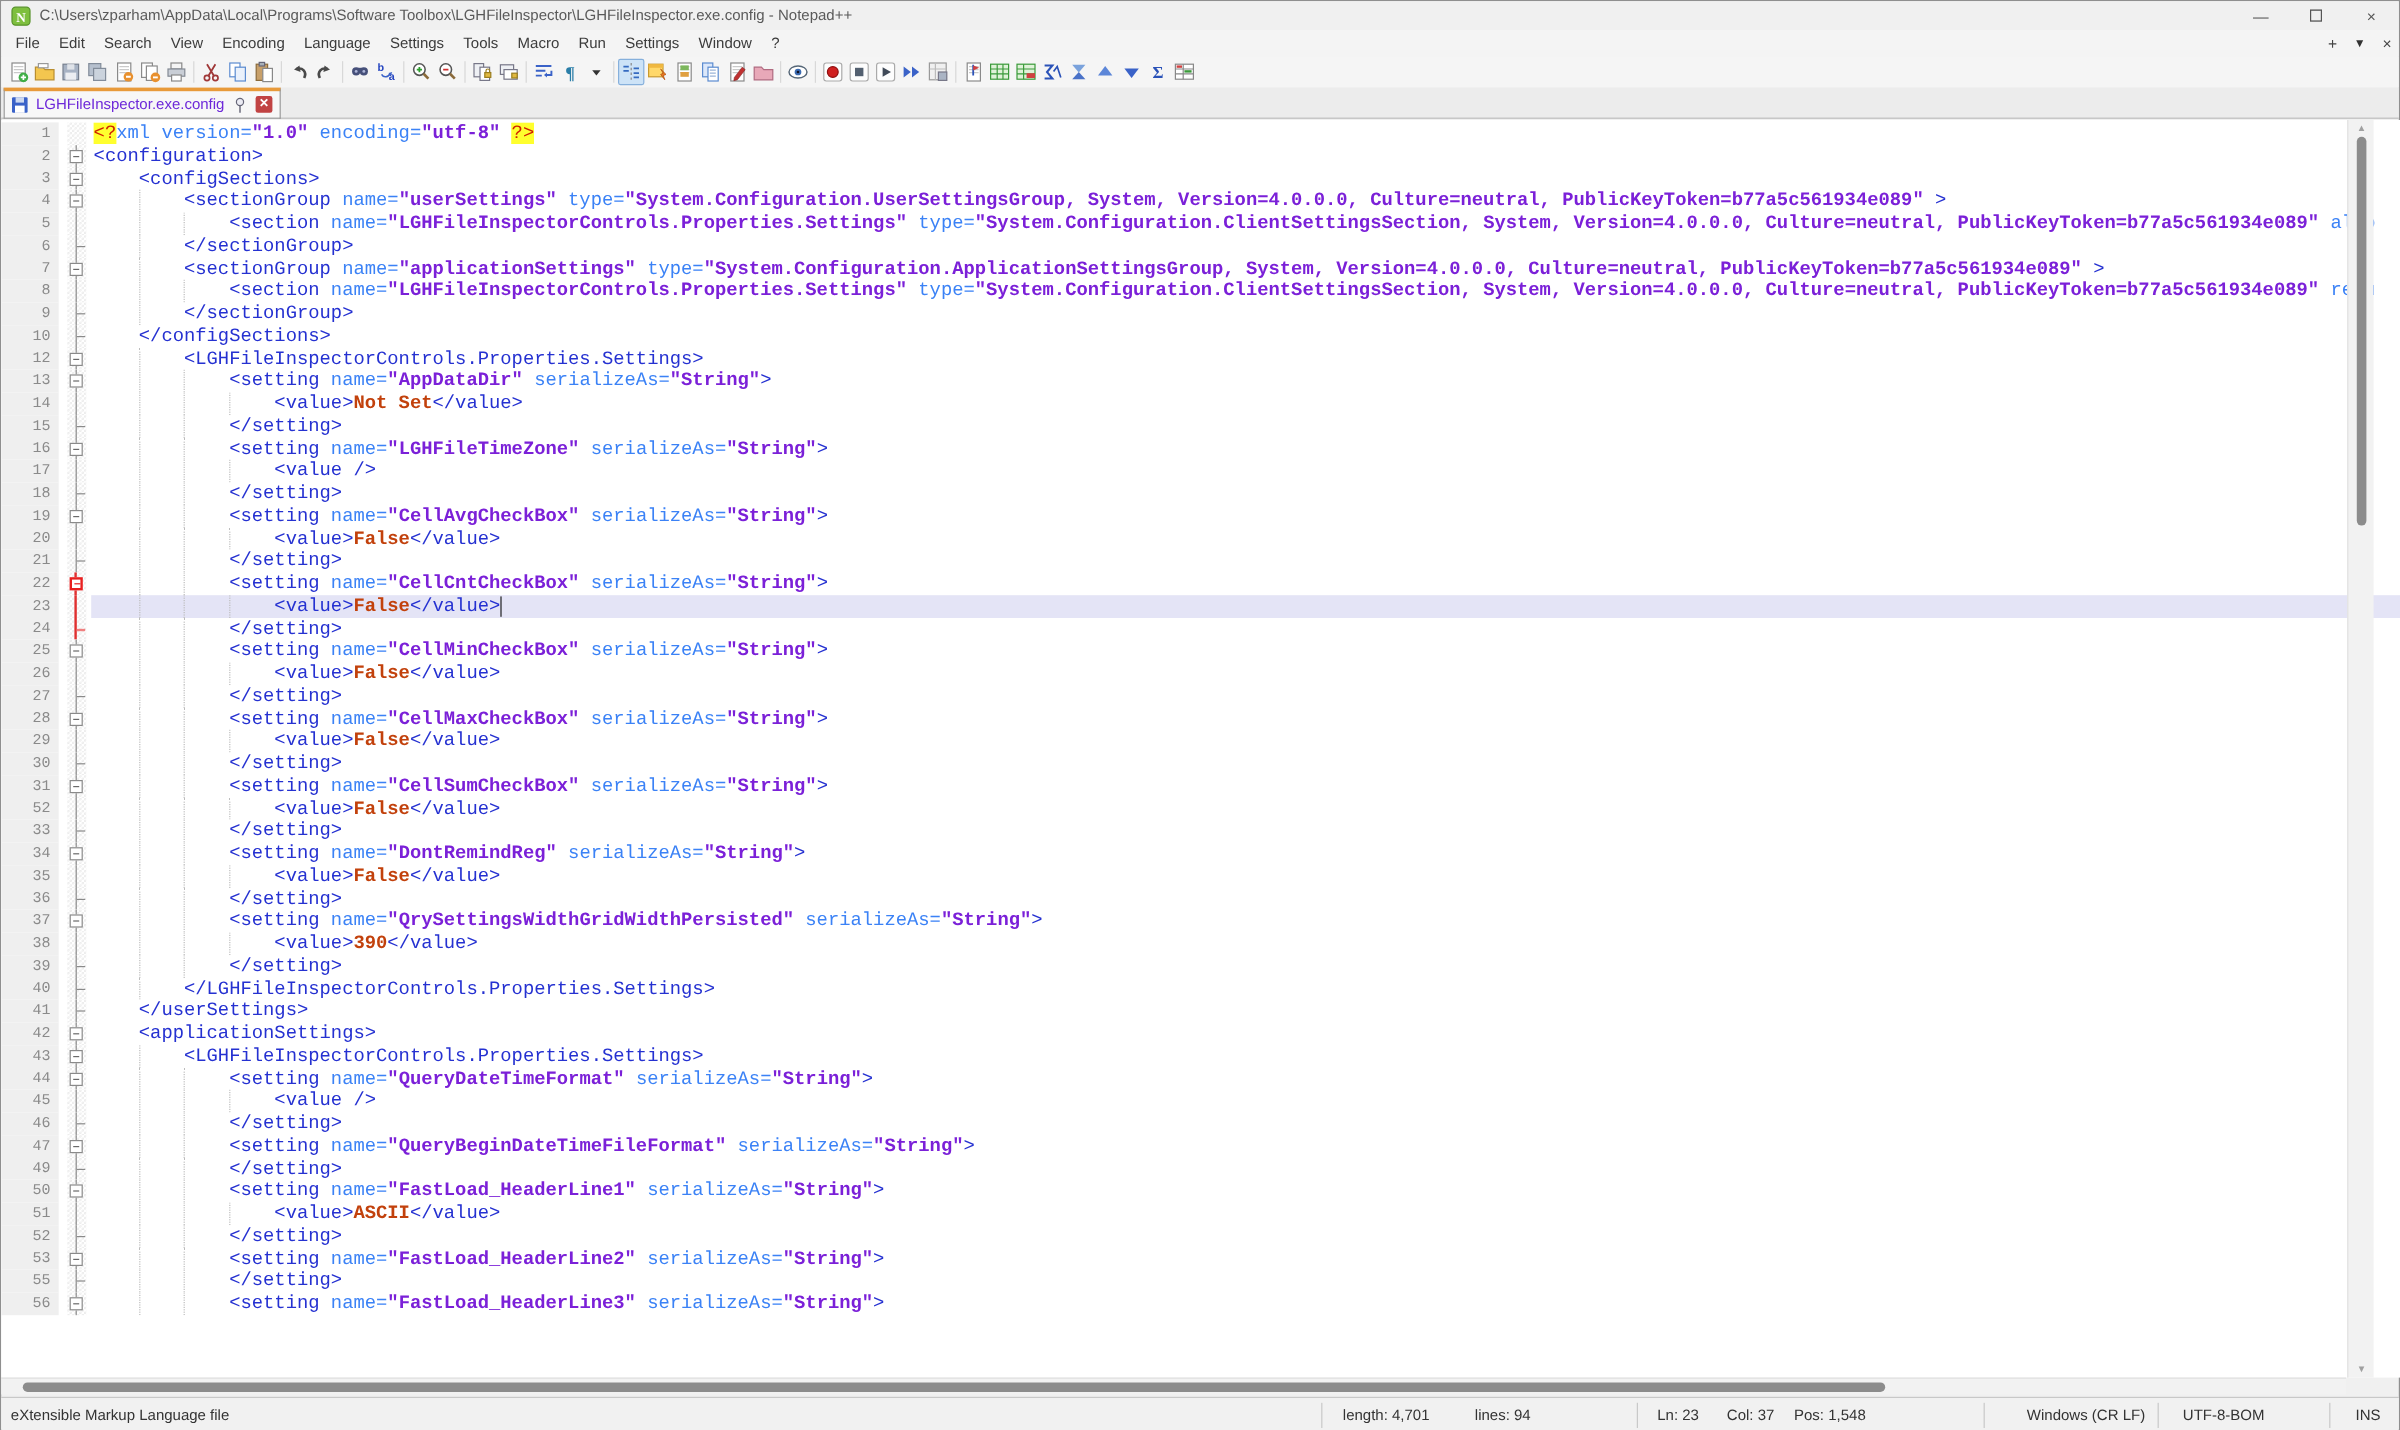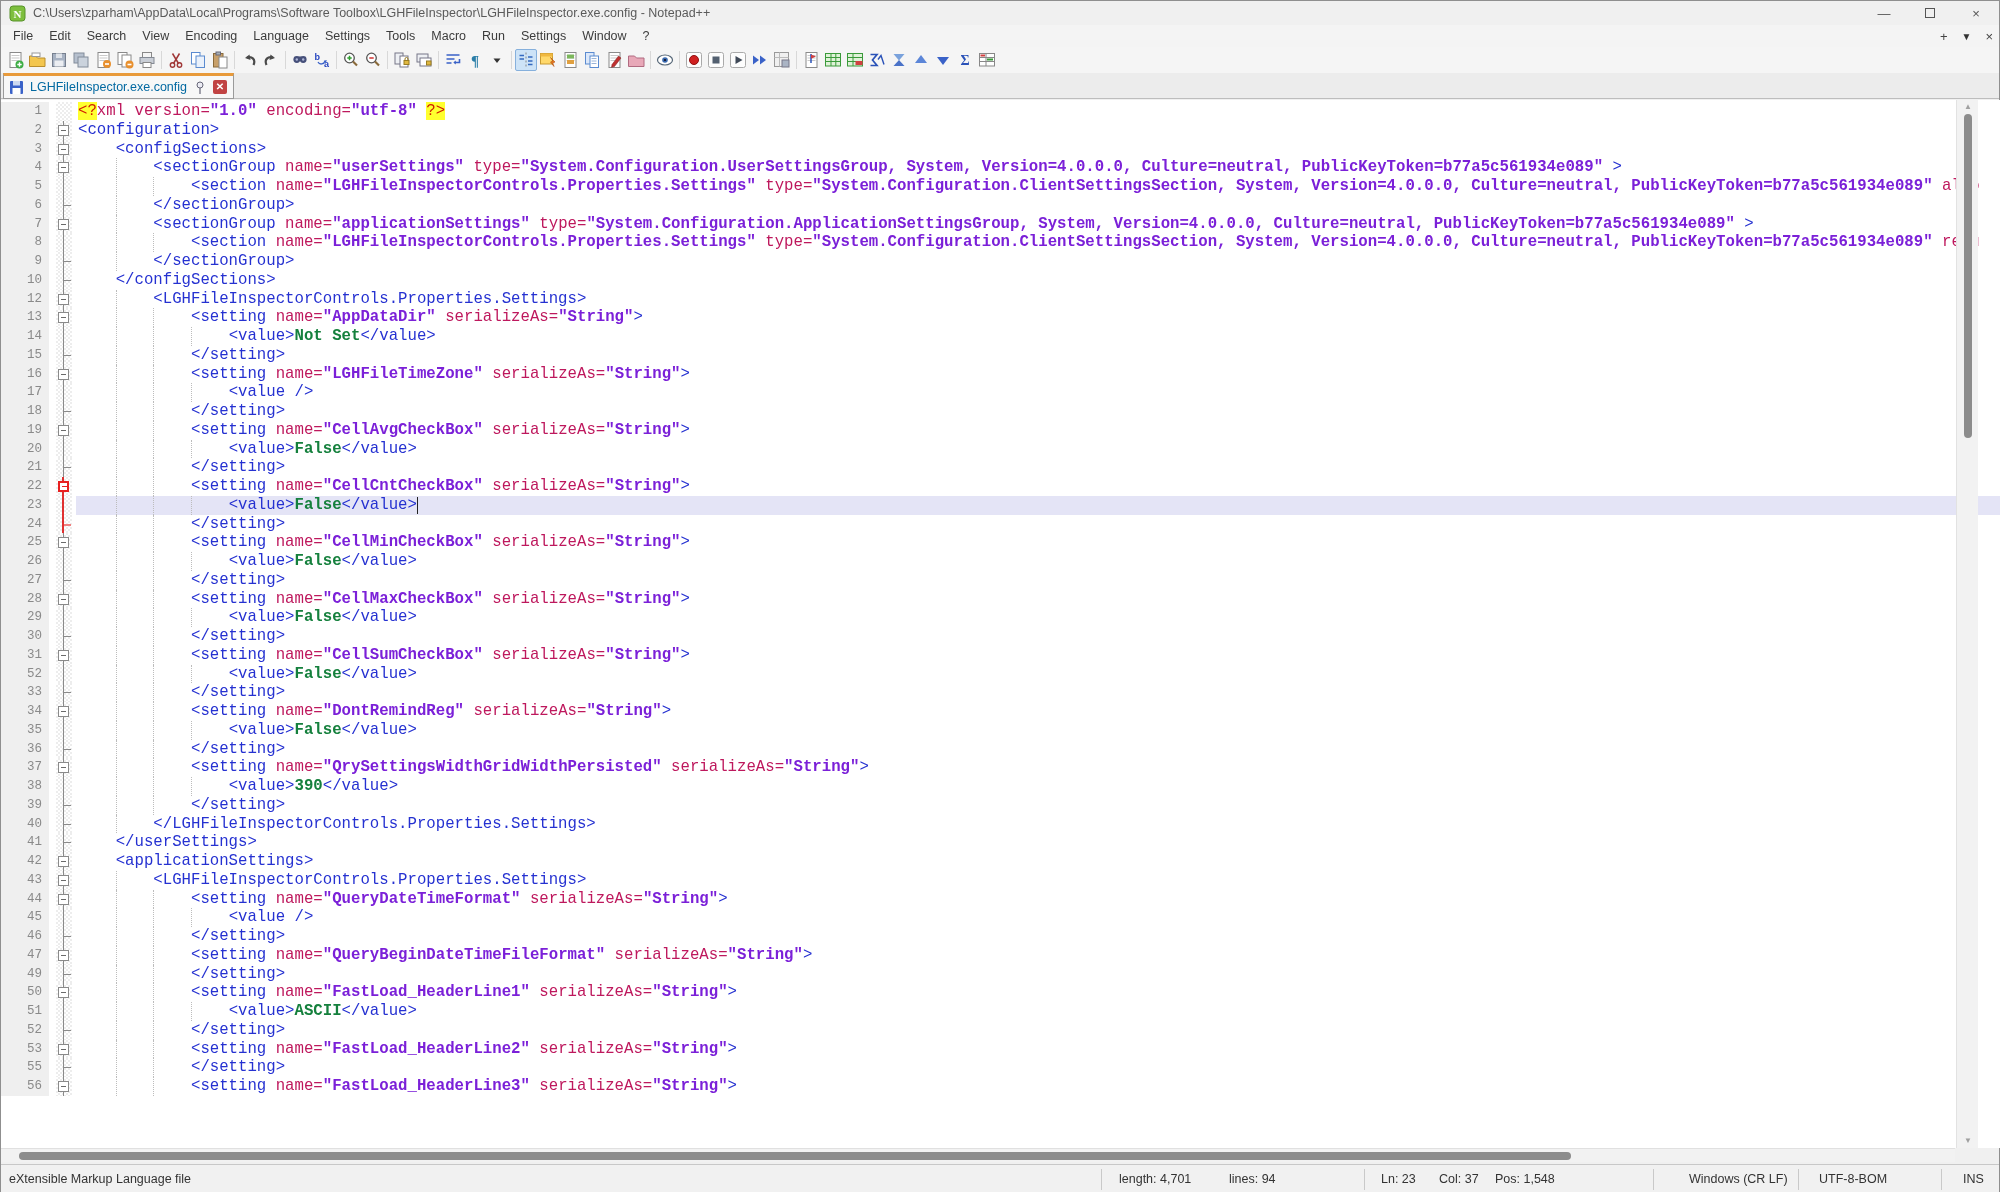--- a/index.html
+++ b/index.html
@@ -26,21 +26,21 @@
 
   
   .toolbar { position:absolute; top:46px; left:0; right:0; height:26px; background:#f5f5f5; display:flex; align-items:center; padding-left:3px; }
   .tbi { width:22px; height:22px; display:flex; align-items:center; justify-content:center; border-radius:2px; }
   .tbi.sel { background:#cde3f7; border:1px solid #86b0dc; }
   .tbsep { width:1px; height:18px; background:#d8d8d8; margin:0 3px; }
 
   
   .tabbar { position:absolute; top:72px; left:0; right:0; height:26px; background:#ececec; border-bottom:1px solid #bdbdbd; }
   .tab { position:absolute; left:2px; top:0; height:26px; background:#f7f7f7; border:1px solid #9a9a9a; border-top:3px solid #e89a3a; display:flex; align-items:center; padding:0 6px 0 5px; gap:6px; }
-  .tab-label { font-size:12.5px; color:#0369a1; white-space:nowrap; }
+  .tab-label { font-size:12.5px; color:#6d28d9; white-space:nowrap; }
   .tab-close { width:14px; height:14px; background:#c14343; border-radius:2px; color:#fff; font-size:10px; line-height:14px; text-align:center; font-weight:bold; }
 
   
   .editor { position:absolute; top:99px; left:0; width:2000px; height:1048px; background:#fff; overflow:hidden; padding-top:2px; }
   .ln-row { display:flex; height:18.75px; }
   .m-left { flex:0 0 48px; background:#efefef; text-align:right; padding-right:7px;
             font-family:"Liberation Mono", monospace; font-size:12.5px; color:#8a8a8a; line-height:18.75px; }
   .m-gap { flex:0 0 7px; background:#fff; }
   .m-fold { flex:0 0 16px; position:relative; background-color:#fff;
             background-image:linear-gradient(45deg,#ededed 25%,transparent 25%,transparent 75%,#ededed 75%),
@@ -54,23 +54,23 @@
   .fbox.red { border:2px solid #e82020; }
   .fbox.red::after { top:3px; background:#e82020; }
   .fstub { position:absolute; left:8px; top:9px; width:7px; height:1px; background:#8a8a8a; }
   .fstub.red { background:#f08080; height:2px; }
   .code { flex:1 1 auto; position:relative; font-family:"Liberation Mono", monospace; font-size:15.7px;
           line-height:18.75px; white-space:pre; color:#000; padding-left:2px; overflow:hidden; }
   .code.cur { background:#e4e4f6; }
   .guide { position:absolute; top:0; bottom:0; width:0; border-left:1px dotted #bcbcbc; }
   .caret { position:absolute; top:1px; bottom:1px; width:1px; background:#222; }
   .sy-b { color:#2531d1; }
-  .sy-r { color:#be185d; }
+  .sy-r { color:#3b82f6; }
   .sy-p { color:#7b20d8; font-weight:bold; }
-  .sy-k { color:#15803d; font-weight:bold; }
+  .sy-k { color:#c2410c; font-weight:bold; }
   .sy-y { color:#d02000; background:#ffff2e; }
 
   
   .vscroll { position:absolute; top:99px; left:1955px; width:22px; height:1048px; background:#f2f2f2; border-left:1px solid #e2e2e2; }
   .vthumb { position:absolute; left:7px; top:14px; width:8px; height:324px; background:#8c8c8c; border-radius:4px; }
   .varrow { position:absolute; left:0; width:22px; height:12px; color:#a0a0a0; font-size:8px; text-align:center; line-height:12px; }
   .hscroll { position:absolute; top:1147px; left:0; width:1954px; height:14px; background:#f2f2f2; border-top:1px solid #e0e0e0; }
   .hthumb { position:absolute; top:3px; left:18px; width:1552px; height:8px; background:#8c8c8c; border-radius:4px; }
 
   

